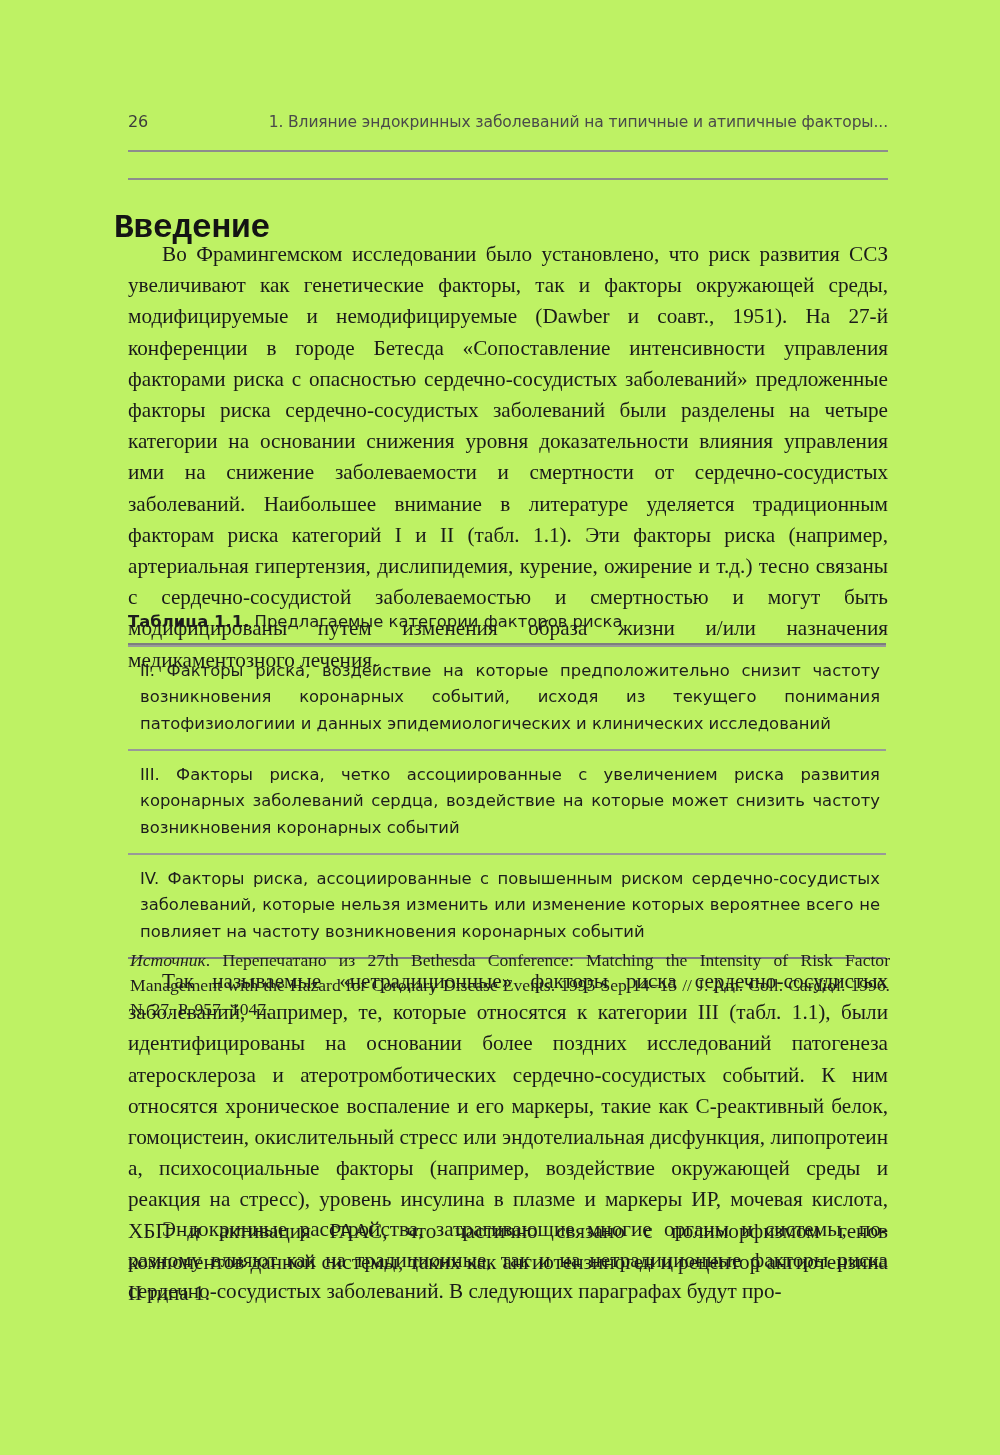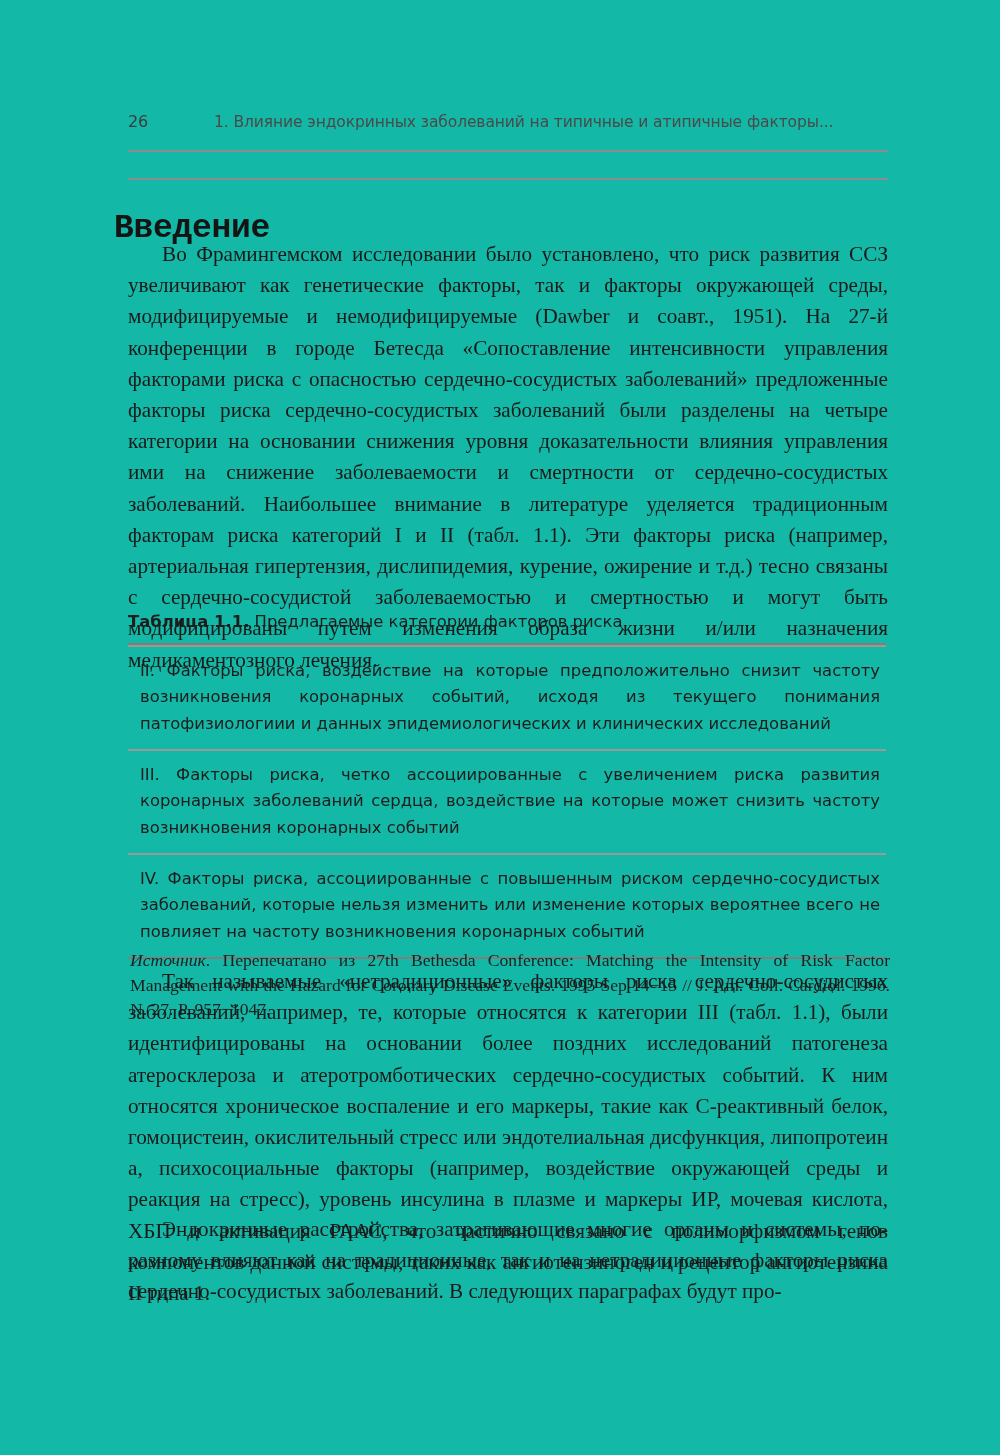--- a/index.html
+++ b/index.html
@@ -5,21 +5,21 @@
 <style>
   html, body {
     margin: 0;
     padding: 0;
     background: #ffffff;
   }
   .page {
     position: relative;
     width: 1000px;
     height: 1455px;
-    background: #14b8a6;
+    background: #bef264;
     overflow: hidden;
     box-sizing: border-box;
   }
 
   
   .running-head {
     position: absolute;
     left: 128px;
     top: 112px;
     width: 760px;
@@ -33,20 +33,21 @@
   .running-head .folio {
     width: 86px;
     flex: 0 0 86px;
     font-size: 16px;
     color: #3c3c3c;
   }
   .running-head .rh-title {
     flex: 1 1 auto;
     white-space: nowrap;
     overflow: hidden;
+    text-align: right;
   }
 
   .rule {
     position: absolute;
     left: 128px;
     width: 760px;
     height: 2px;
     background: #8d8d8d;
   }
   .rule-top   { top: 150px; }

